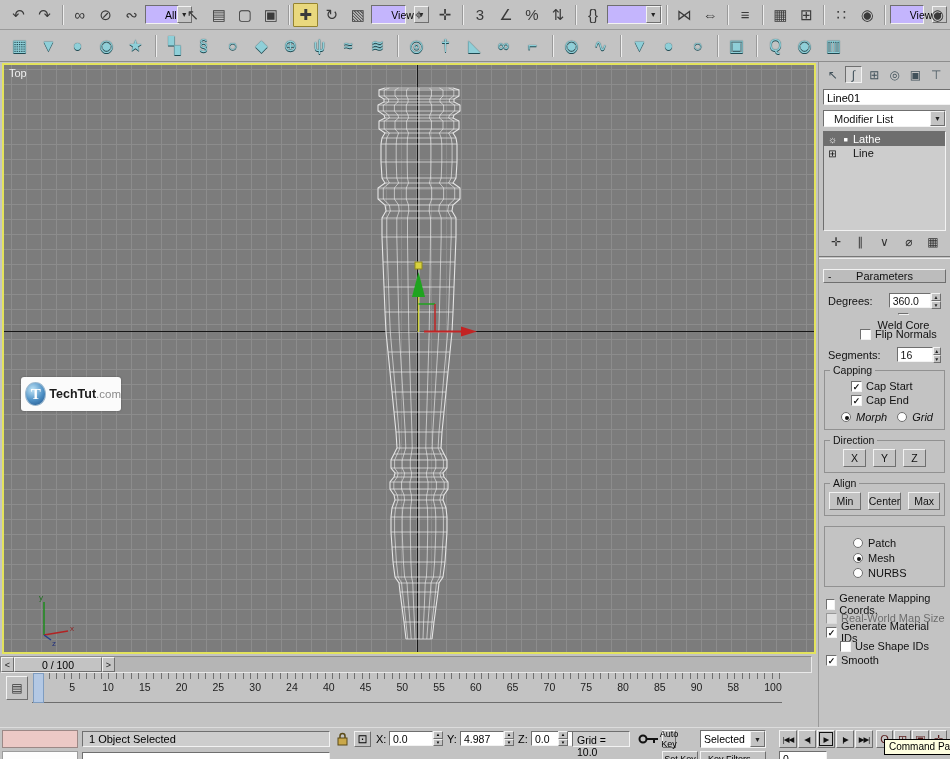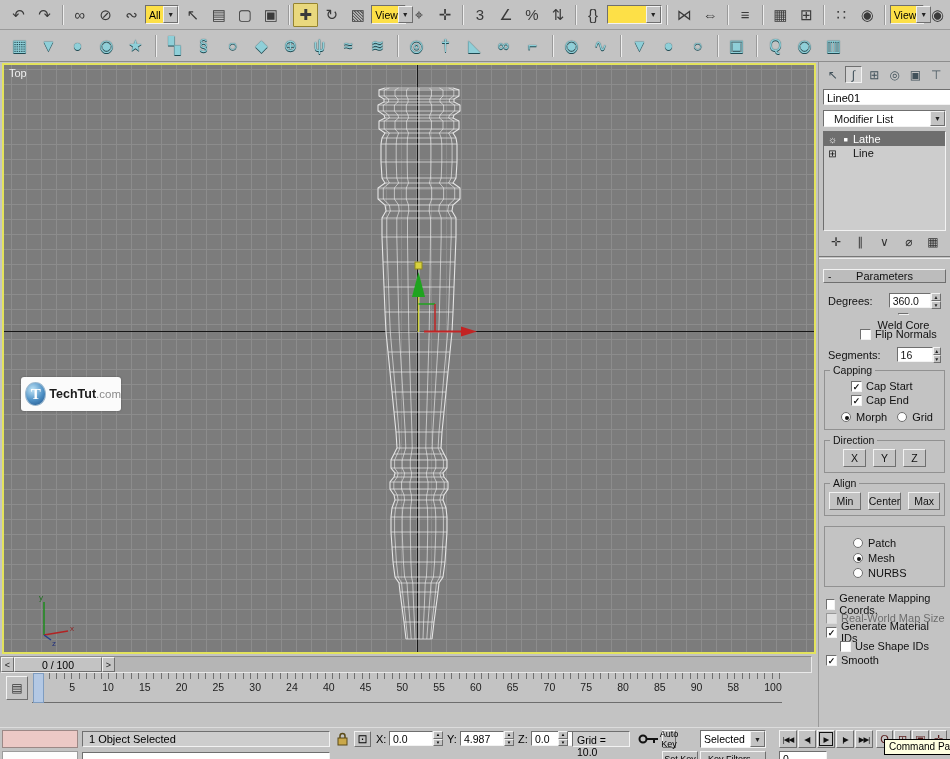--- a/index.html
+++ b/index.html
@@ -16,23 +16,23 @@
     border-bottom:1px solid #8d8d8d; display:flex; align-items:center; padding-left:6px; gap:2px; }
   .tbi { height:24px; min-width:25px; display:flex; align-items:center; justify-content:center;
     color:#3a3a3a; position:relative; }
   .tbi .glyph { font-size:15px; line-height:1; }
   .tbi.active { background:#e9d87e; border:1px solid #94832f; border-radius:1px; }
   .tbi.sep { min-width:8px; width:8px; }
   .tbi.sep::after { content:""; width:1px; height:20px; background:#9a9a9a;
     box-shadow:1px 0 0 #ededed; }
   .tbi .ddbox { display:none; }
   .tbi.dd { justify-content:stretch; }
-  .tbi.dd .ddbox { display:flex; width:100%; height:19px; background:#fde047;
+  .tbi.dd .ddbox { display:flex; width:100%; height:19px; background:#c4b5fd;
     border:1px solid; border-color:#6f6f6f #f2f2f2 #f2f2f2 #6f6f6f;
-    align-items:center; justify-content:space-between; font-size:10.5px; padding-left:3px; color:#000; }
+    align-items:center; justify-content:space-between; font-size:10.5px; padding-left:19px; color:#000; }
   .ddarrow { width:15px; height:100%; background:#c3c3c3; border:1px solid;
     border-color:#f2f2f2 #6f6f6f #6f6f6f #f2f2f2; font-size:7px; display:flex;
     align-items:center; justify-content:center; color:#222; flex:0 0 15px; }
   .tbi2 { height:27px; min-width:27px; }
   .tbi2 .glyph { font-size:16px; color:#8fcfd8; text-shadow:0 0 1px #1e4a52, 0 1px 0 #1e4a52; }
   .tbi2.sep::after { height:22px; }
 
   
   #main { position:absolute; left:0; top:62px; width:950px; height:665px; }
   #vpcol { position:absolute; left:0; top:0; width:818px; height:665px; }
@@ -120,21 +120,21 @@
   .cb-row.dis { opacity:0.5; }
   .cb-row.ind { margin-left:14px; }
   .radio { width:10px; height:10px; border-radius:50%; background:#fff; border:1px solid #6f6f6f;
     position:relative; }
   .radio-row { display:flex; align-items:center; gap:5px; height:14px; margin:1px 0 1px 24px; }
   .radio-row.on .radio::after { content:""; position:absolute; left:2.5px; top:2.5px;
     width:4px; height:4px; border-radius:50%; background:#111; }
   .groupbox { border:1px solid #919191; margin:8px 2px 10px; padding:8px 4px 5px; position:relative; }
   .gtitle { position:absolute; top:-7px; left:5px; background:#c3c3c3; padding:0 3px; font-size:10.5px; }
   .cap-cb { margin-left:22px; }
-  .cap-radios { display:flex; gap:10px; margin:3px 0 0 12px; }
+  .cap-radios { display:flex; gap:10px; margin:3px 0 0 12px;font-style:italic; }
   .cap-radios .radio-row { margin:0; }
   .btn-row { display:flex; justify-content:center; gap:7px; }
   .win-btn { font-family:"Liberation Sans",sans-serif; font-size:10.5px; width:23px; height:18px;
     background:#c3c3c3; border:1px solid; border-color:#f2f2f2 #6f6f6f #6f6f6f #f2f2f2; color:#111; }
   .align-row .win-btn { width:36px; }
   #checks-list { margin:8px 0 0 2px; }
   #checks-list .cb-row { margin-left:2px; }
   #checks-list .cb-row.ind { margin-left:16px; }
 
   

